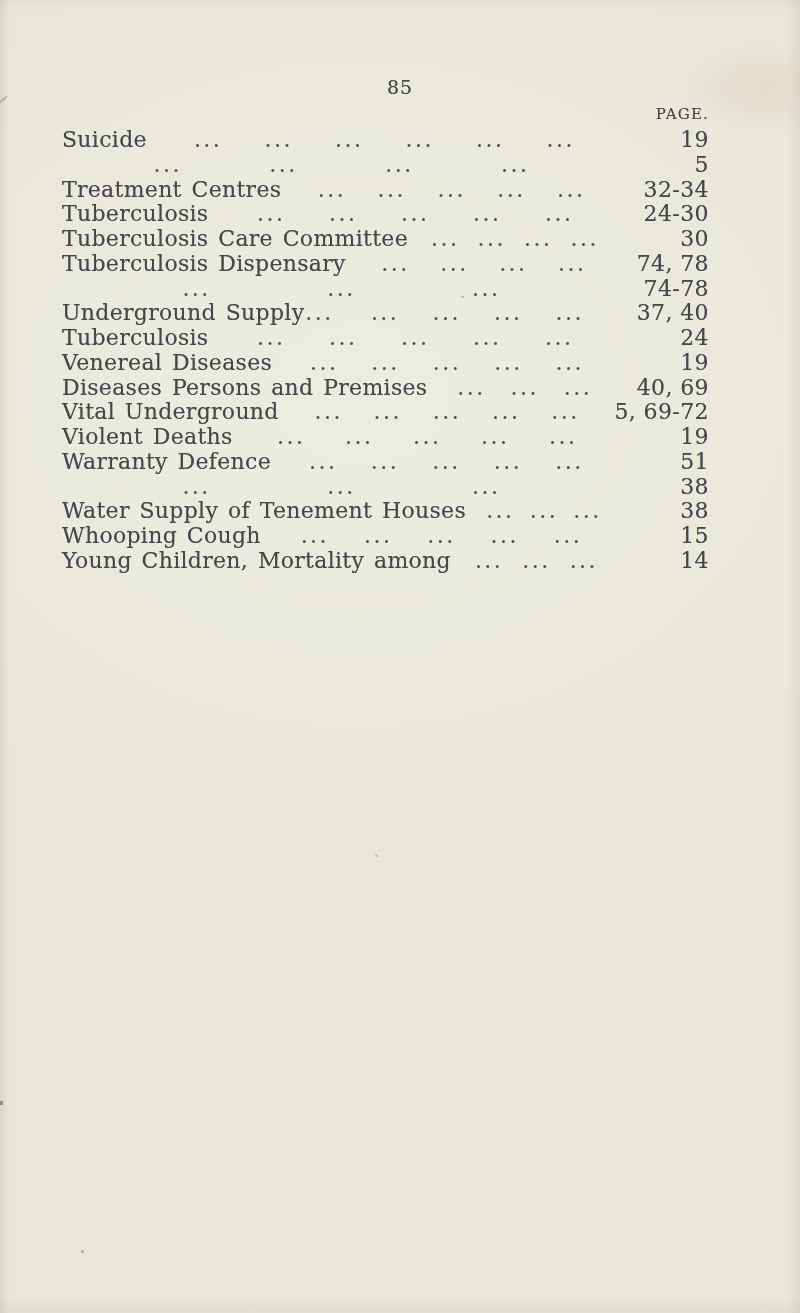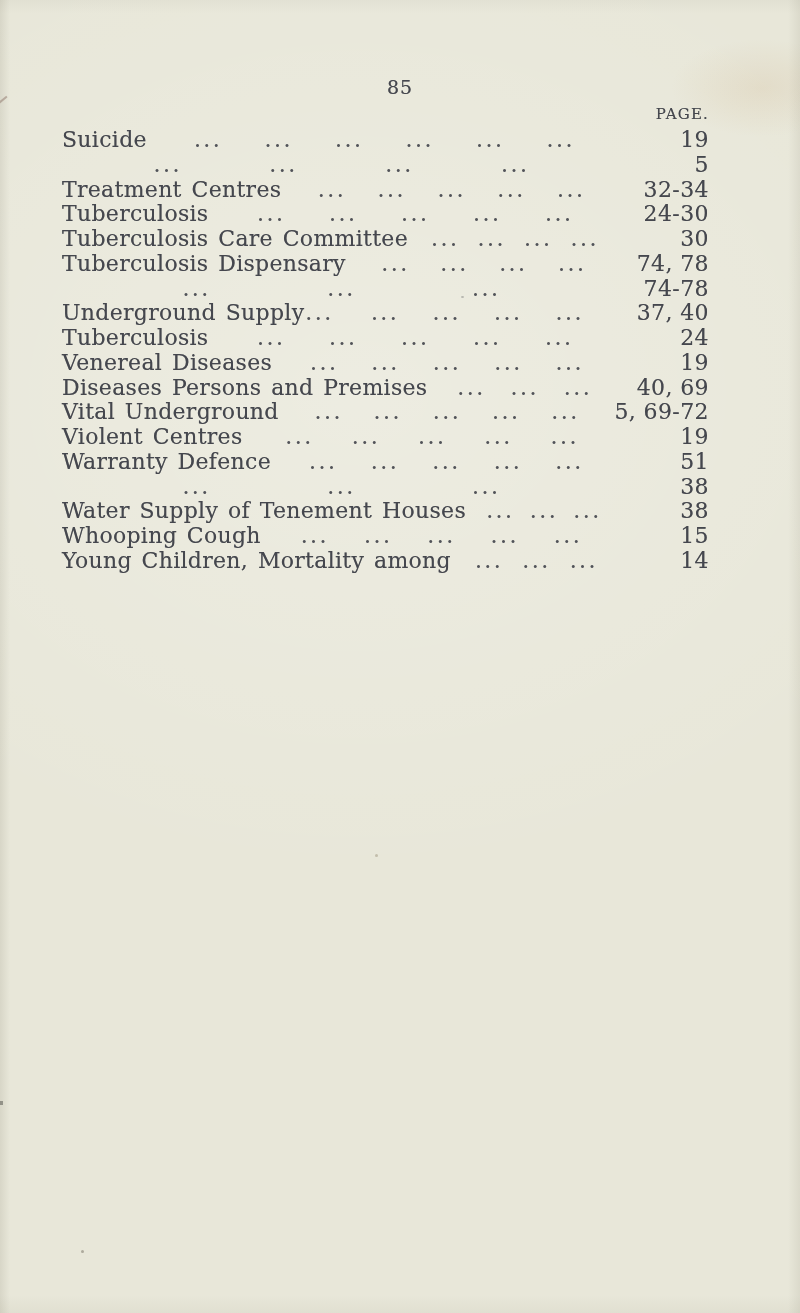--- a/index.html
+++ b/index.html
@@ -199,21 +199,21 @@
             <span class="dots">...</span>
             <span class="dots">...</span>
             <span class="dots">...</span>
             <span class="dots">...</span>
             <span class="dots">...</span>
           </span>
     <span class="pageno">5, 69-72</span>
   </div>
 
   <div class="row">
-    <span class="label"><span>Violent Centres</span><span class="dots"></span></span>
+    <span class="label"><span>Violent Deaths</span><span class="dots"></span></span>
     <span class="leader">
             <span class="dots">...</span>
             <span class="dots">...</span>
             <span class="dots">...</span>
             <span class="dots">...</span>
             <span class="dots">...</span>
           </span>
     <span class="pageno">19</span>
   </div>
 

